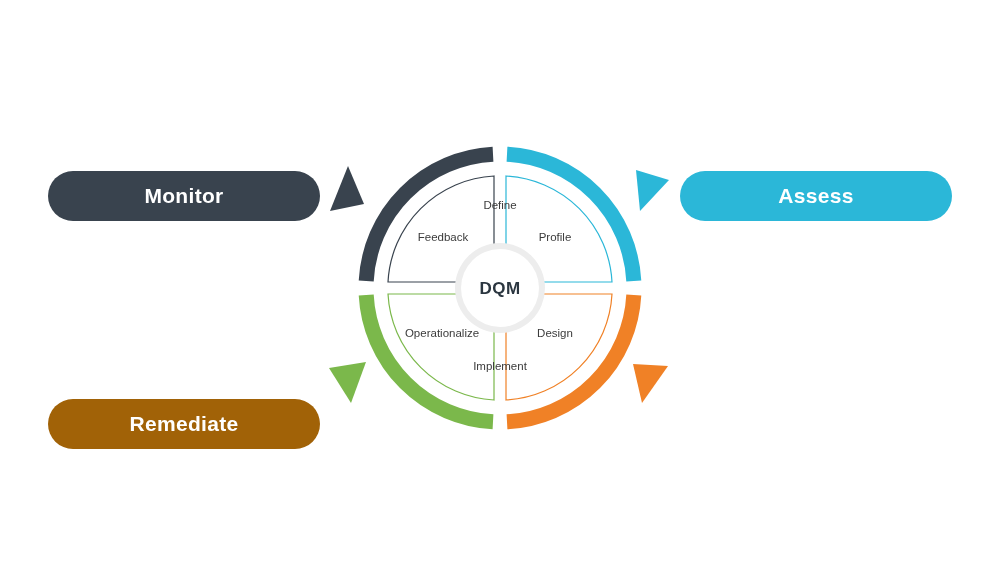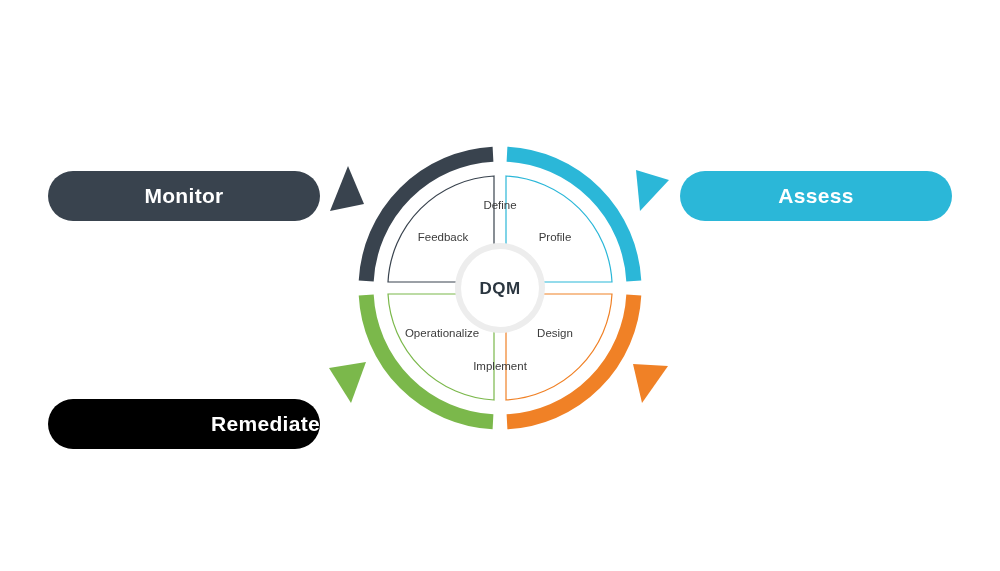--- a/index.html
+++ b/index.html
@@ -32,21 +32,21 @@
     justify-content: center;
     color: #ffffff;
     font-size: 21px;
     font-weight: 700;
     letter-spacing: 0.3px;
     user-select: none;
     margin-top: 24px;
   }
   .pill-monitor       { left: 48px;  top: 147px; background: #39434E; }
   .pill-assess        { left: 680px; top: 147px; background: #2BB7D8; }
-  .pill-remediate     { left: 48px;  top: 375px; background: #000000; justify-content: flex-end; }
+  .pill-remediate     { left: 48px;  top: 375px; background: #a16207; }
   .pill-define-design { left: 680px; top: 375px; background: #F08126; }
 
   .seg-label {
     font-size: 11.5px;
     fill: #3b3b3b;
     font-family: "Liberation Sans", sans-serif;
   }
   .center-label {
     font-size: 17px;
     font-weight: 700;

